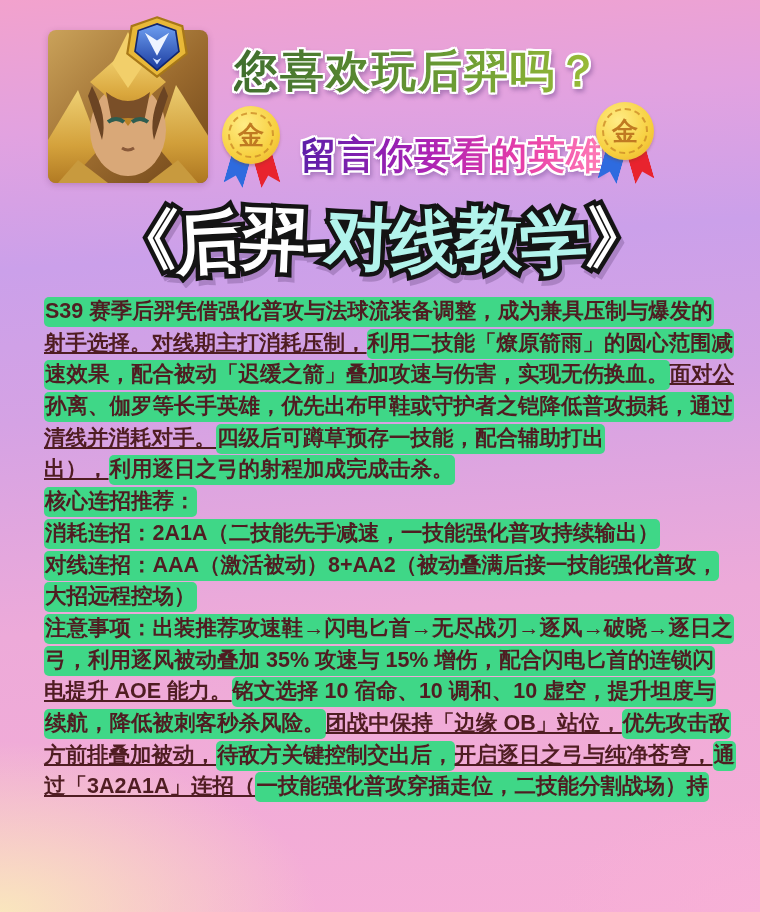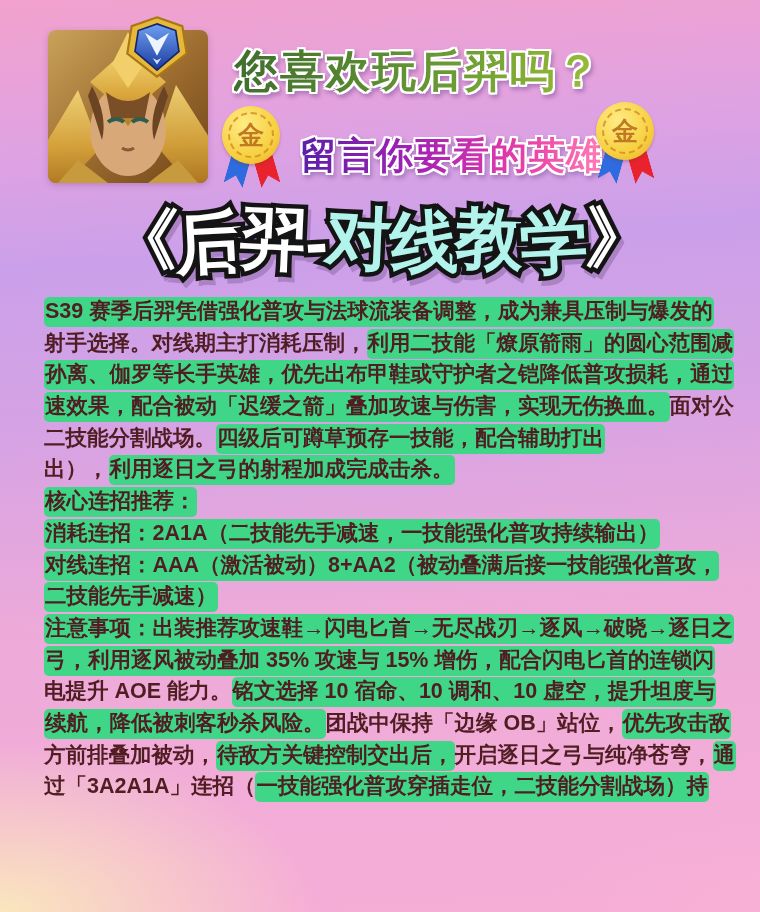--- a/index.html
+++ b/index.html
@@ -65,21 +65,21 @@
   .body-text{
     position:absolute; left:0; top:296px; width:760px;
     padding:0 30px 0 44px; box-sizing:border-box;
     color:var(--body-text,#4f1d22); font-weight:700; font-size:21.5px;
   }
   .bline{ white-space:nowrap; line-height:31.7px; height:31.7px; }
   .bline .hl{
     background:var(--highlight,#3fd787);
     padding:2px 1px 4px; border-radius:5px;
   }
-  .bline .nohl{ padding:2px 0 4px; }
+  .bline .nohl{ padding:2px 0 4px;text-decoration:underline; }
 </style>
 </head>
 <body>
 
 <div class="page">
 
   <div class="avatar">
     <svg width="160" height="153" viewBox="0 0 160 153">
       <defs>
         <linearGradient id="bgGold" x1="0" y1="0" x2="1" y2="1">
@@ -143,28 +143,28 @@
     <div class="jin">金</div>
   </div>
 
   <div class="big-title">
     <span class="tpart white"><span class="tchar rot2">《</span><span class="tchar rot1">后</span><span class="tchar rot2">羿</span><span class="tchar rot1">-</span></span><span class="tpart cyan"><span class="tchar rot2">对</span><span class="tchar rot1">线</span><span class="tchar rot2">教</span><span class="tchar rot1">学</span></span><span class="tpart white"><span class="tchar rot2">》</span></span>
   </div>
 
   <div class="body-text" id="body-lines">
       <div class="bline"><span class="hl">S39 赛季后羿凭借强化普攻与法球流装备调整，成为兼具压制与爆发的</span></div>
       <div class="bline"><span class="nohl">射手选择。对线期主打消耗压制，</span><span class="hl">利用二技能「燎原箭雨」的圆心范围减</span></div>
+      <div class="bline"><span class="hl">速效果，配合被动「迟缓之箭」叠加攻速与伤害，实现无伤换血。</span><span class="nohl">面对公</span></div>
       <div class="bline"><span class="hl">孙离、伽罗等长手英雄，优先出布甲鞋或守护者之铠降低普攻损耗，通过</span></div>
-      <div class="bline"><span class="hl">速效果，配合被动「迟缓之箭」叠加攻速与伤害，实现无伤换血。</span><span class="nohl">面对公</span></div>
-      <div class="bline"><span class="nohl">二技能分割战场。</span><span class="hl">四级后可蹲草预存一技能，配合辅助打出</span></div>
+      <div class="bline"><span class="nohl">清线并消耗对手。</span><span class="hl">四级后可蹲草预存一技能，配合辅助打出</span></div>
       <div class="bline"><span class="nohl">出），</span><span class="hl">利用逐日之弓的射程加成完成击杀。</span></div>
       <div class="bline"><span class="hl">核心连招推荐：</span></div>
       <div class="bline"><span class="hl">消耗连招：2A1A（二技能先手减速，一技能强化普攻持续输出）</span></div>
       <div class="bline"><span class="hl">对线连招：AAA（激活被动）8+AA2（被动叠满后接一技能强化普攻，</span></div>
-      <div class="bline"><span class="hl">二技能先手减速）</span></div>
+      <div class="bline"><span class="hl">大招远程控场）</span></div>
       <div class="bline"><span class="hl">注意事项：出装推荐攻速鞋→闪电匕首→无尽战刃→逐风→破晓→逐日之</span></div>
       <div class="bline"><span class="hl">弓，利用逐风被动叠加 35% 攻速与 15% 增伤，配合闪电匕首的连锁闪</span></div>
       <div class="bline"><span class="nohl">电提升 AOE 能力。</span><span class="hl">铭文选择 10 宿命、10 调和、10 虚空，提升坦度与</span></div>
       <div class="bline"><span class="hl">续航，降低被刺客秒杀风险。</span><span class="nohl">团战中保持「边缘 OB」站位，</span><span class="hl">优先攻击敌</span></div>
       <div class="bline"><span class="nohl">方前排叠加被动，</span><span class="hl">待敌方关键控制交出后，</span><span class="nohl">开启逐日之弓与纯净苍穹，</span><span class="hl">通</span></div>
       <div class="bline"><span class="nohl">过「3A2A1A」连招（</span><span class="hl">一技能强化普攻穿插走位，二技能分割战场）持</span></div>
     </div>
 
 </div>
 

